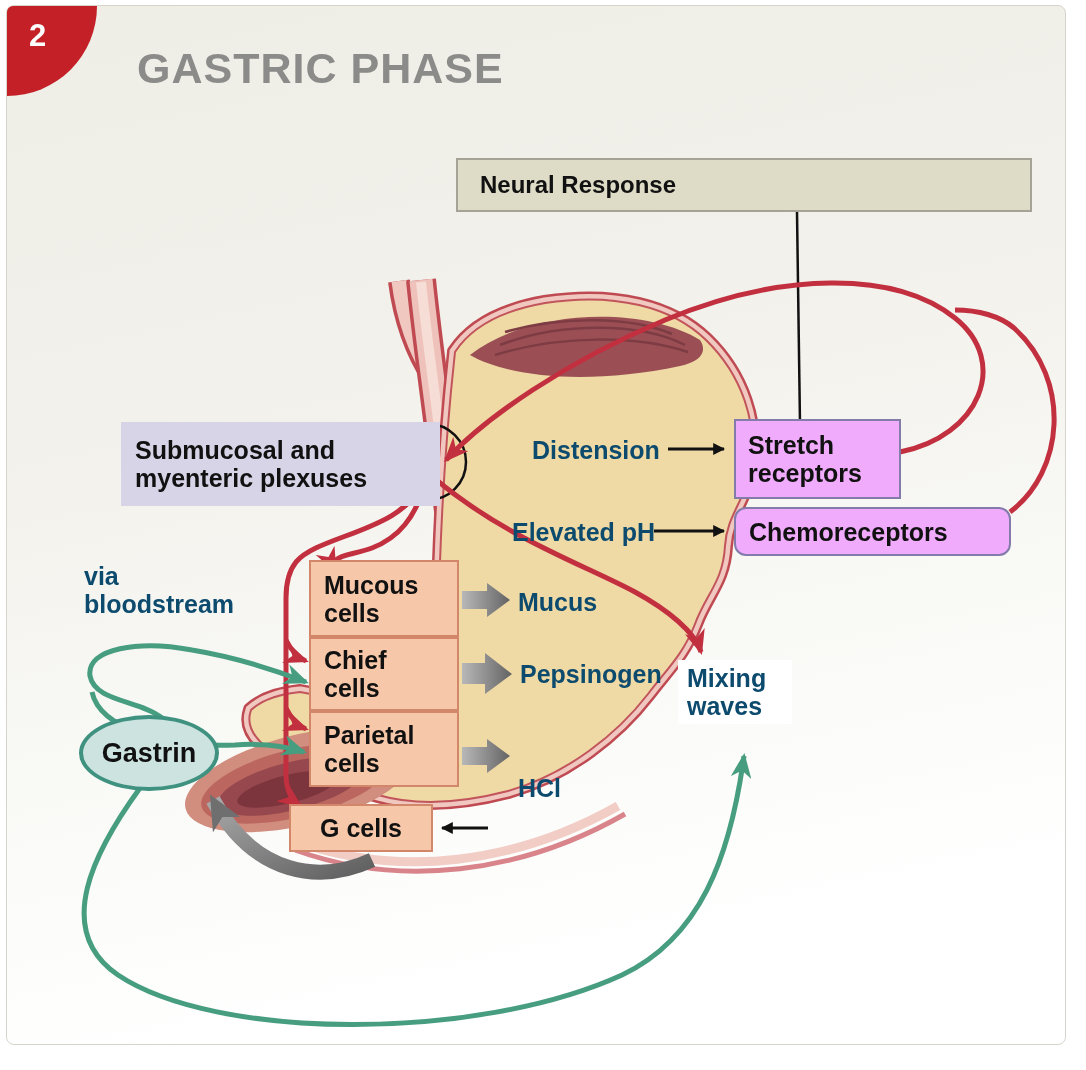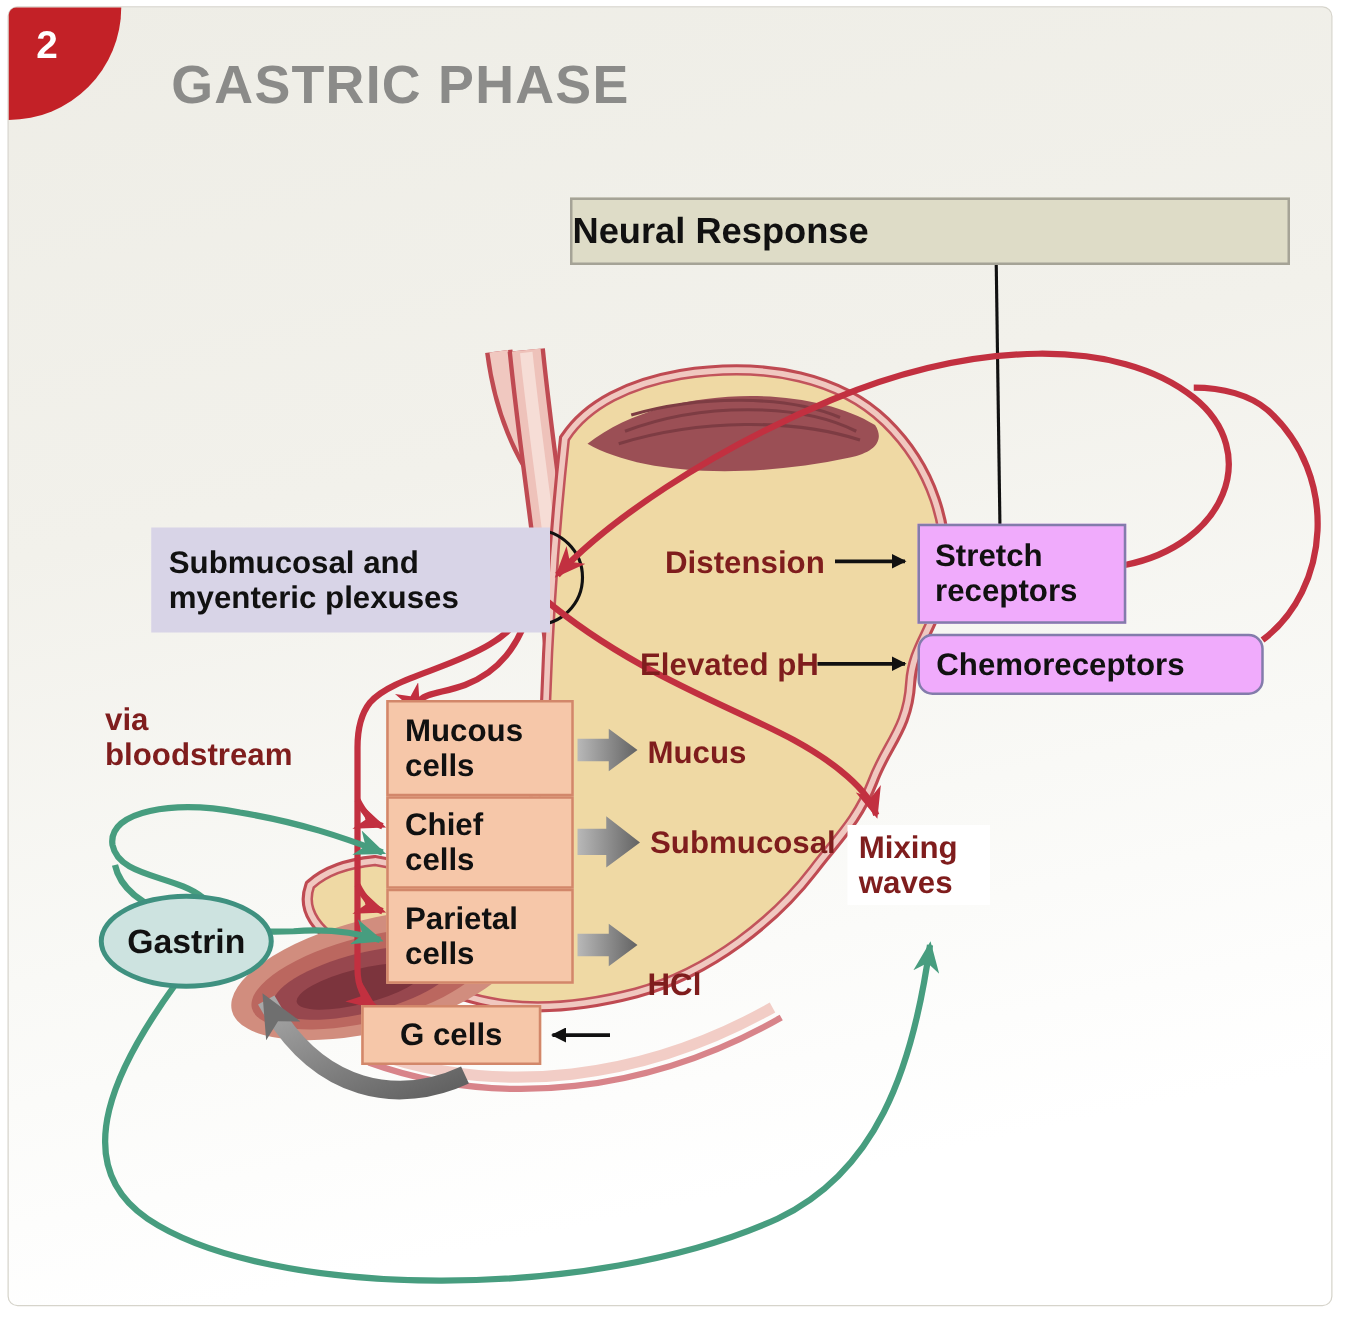--- a/index.html
+++ b/index.html
@@ -7,29 +7,29 @@
          font-family:"Liberation Sans","DejaVu Sans",sans-serif;}
   #panel{position:absolute;left:6px;top:5px;width:1058px;height:1038px;
          border:1px solid #d6d4cb;border-radius:8px;
          background:linear-gradient(168deg,#eeede6 0%,#f2f1eb 35%,#f9f9f6 62%,#ffffff 85%);}
   #badge{position:absolute;left:7px;top:6px;width:90px;height:90px;background:#c32127;
          border-radius:6px 0 100% 0;}
   #badge span{position:absolute;left:22px;top:12px;color:#fff;font-weight:bold;font-size:31px;}
   #title{position:absolute;left:117px;top:44px;font-size:43px;font-weight:bold;
          color:#8b8b89;letter-spacing:1px;margin-left:20px;}
   svg{position:absolute;left:0;top:0;}
-  .lbl{position:absolute;font-weight:bold;color:#7f1d1d;font-size:25px;line-height:1.12;white-space:nowrap;}
+  .lbl{position:absolute;font-weight:bold;color:#0c4a6e;font-size:25px;line-height:1.12;white-space:nowrap;}
   .wrap{white-space:normal;}
   .box{position:absolute;font-weight:bold;color:#111;font-size:25px;line-height:1.12;
        display:flex;align-items:center;box-sizing:border-box;}
   .lav{background:#f0abfc;border:2.5px solid #837cab;}
   .lav-plain{background:#d8d4e7;}
   .peach{background:#f6c7a9;border:2.5px solid #d2876a;}
   #neural{left:456px;top:158px;width:576px;height:54px;background:#dedcc7;
-          border:2px solid #a5a396;font-size:29px;}
+          border:2px solid #a5a396;padding-left:22px;font-size:24px;}
   #submucosal{left:76px;top:422px;width:319px;height:84px;padding:6px 14px;margin-left:45px;}
   #stretch{left:734px;top:419px;width:167px;height:80px;padding:6px 12px;}
   #chemo{left:734px;top:507px;width:277px;height:49px;padding-left:13px;border-radius:12px;}
   #mucous{left:309px;top:560px;width:150px;height:77px;padding-left:13px;}
   #chief{left:309px;top:637px;width:150px;height:74px;padding-left:13px;}
   #parietal{left:309px;top:711px;width:150px;height:76px;padding-left:13px;}
   #gcells{left:289px;top:804px;width:144px;height:48px;justify-content:center;}
   #gastrin{position:absolute;left:79px;top:715px;width:140px;height:76px;border-radius:50%;
            background:#cde3e0;border:4px solid #3f9180;display:flex;align-items:center;
            justify-content:center;font-weight:bold;font-size:27px;color:#111;box-sizing:border-box;}
@@ -170,17 +170,17 @@
       <span>G cells</span>
     </div>
 
   <div id="gastrin">
       <span>Gastrin</span>
     </div>
 
   <div class="lbl" style="left:532px;top:436px;">Distension</div>
   <div class="lbl" style="left:512px;top:518px;">Elevated pH</div>
   <div class="lbl" style="left:518px;top:588px;">Mucus</div>
-  <div class="lbl" style="left:520px;top:660px;">Submucosal</div>
+  <div class="lbl" style="left:520px;top:660px;">Pepsinogen</div>
   <div class="lbl" style="left:518px;top:742px;margin-top:32px;">HCl</div>
   <div class="lbl wrap whitebg" style="left:678px;top:660px;width:96px;">Mixing waves</div>
   <div class="lbl wrap" style="left:84px;top:562px;width:170px;">via bloodstream</div>
 </div>
 
 </body></html>

